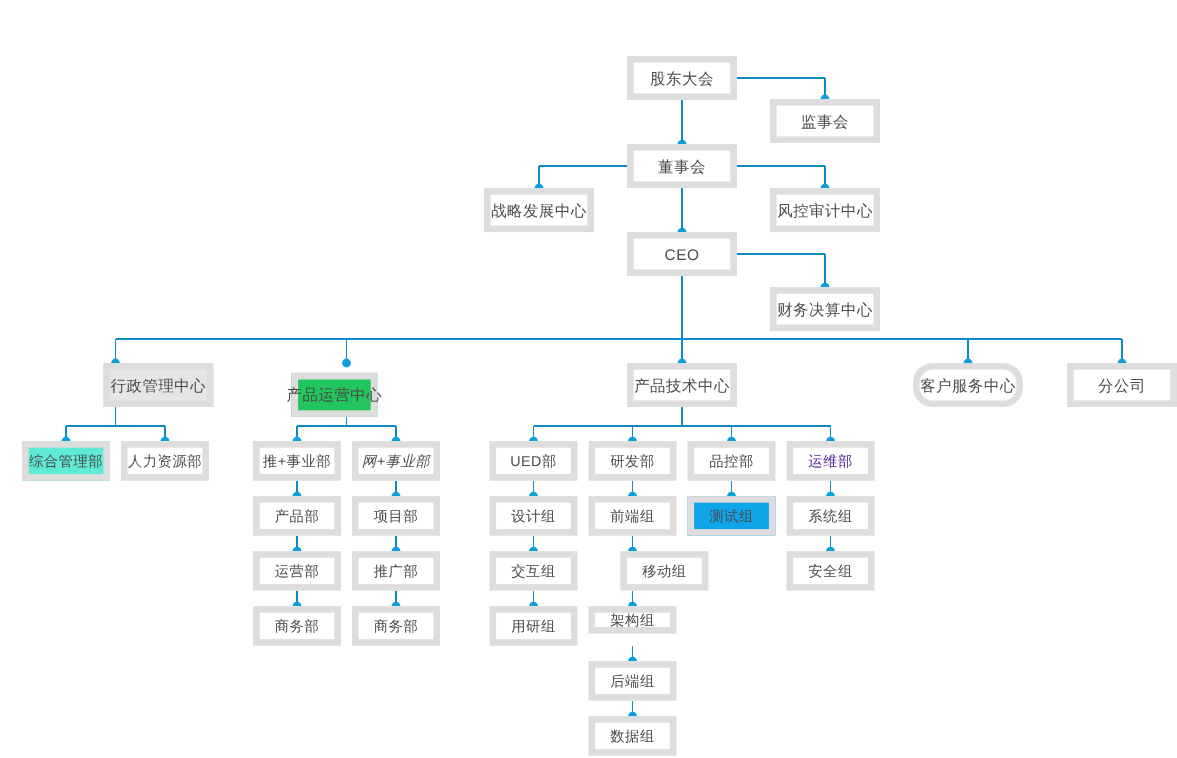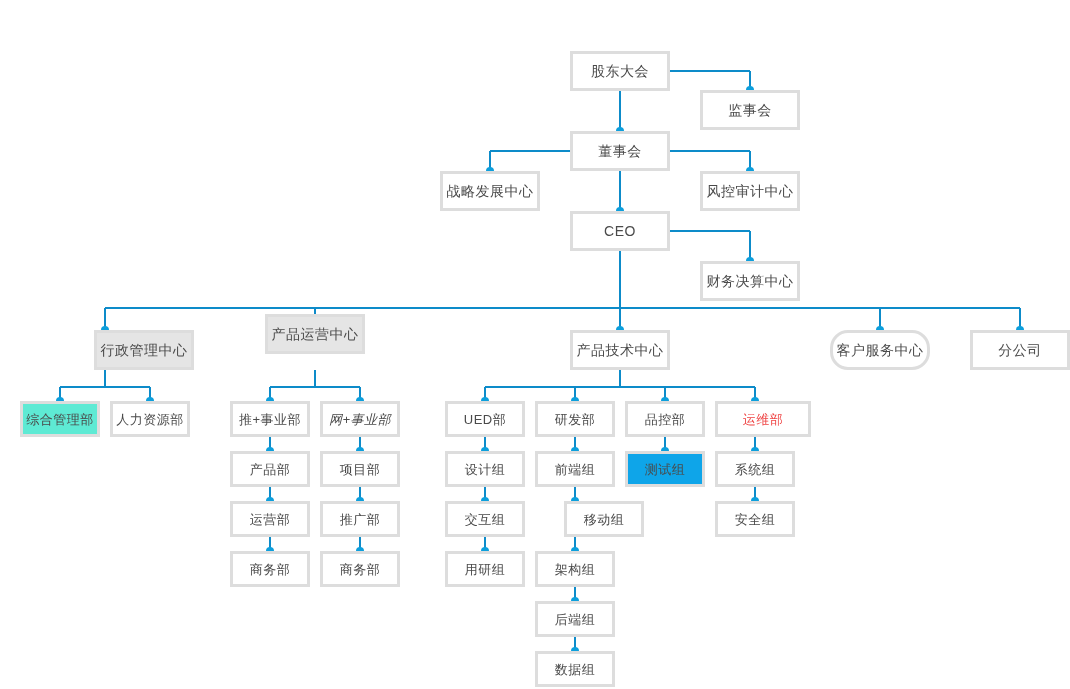--- a/index.html
+++ b/index.html
@@ -19,21 +19,21 @@
     position: absolute;
     left: 0;
     top: 0;
     width: 1070px;
     height: 689px;
     pointer-events: none;
   }
   .node {
     position: absolute;
     box-sizing: border-box;
-    border: 3px solid #3b82f6;
+    border: 6px solid #3b82f6;
     background: #ffffff;
     display: flex;
     align-items: center;
     justify-content: center;
     color: #4a4a4a;
     font-size: 14px;
     line-height: 1;
     letter-spacing: 0.5px;
     white-space: nowrap;
   }
@@ -150,43 +150,43 @@
     </svg>
   <div id="node-layer">
       <div class="node big" style="left: 570px; top: 51px; width: 100px; height: 40px; border-color: rgb(221, 221, 221); background: rgb(255, 255, 255); color: rgb(74, 74, 74);">股东大会</div>
       <div class="node big" style="left: 700px; top: 90px; width: 100px; height: 40px; border-color: rgb(221, 221, 221); background: rgb(255, 255, 255); color: rgb(74, 74, 74);">监事会</div>
       <div class="node big" style="left: 570px; top: 131px; width: 100px; height: 40px; border-color: rgb(221, 221, 221); background: rgb(255, 255, 255); color: rgb(74, 74, 74);">董事会</div>
       <div class="node big" style="left: 440px; top: 171px; width: 100px; height: 40px; border-color: rgb(221, 221, 221); background: rgb(255, 255, 255); color: rgb(74, 74, 74);">战略发展中心</div>
       <div class="node big" style="left: 700px; top: 171px; width: 100px; height: 40px; border-color: rgb(221, 221, 221); background: rgb(255, 255, 255); color: rgb(74, 74, 74);">风控审计中心</div>
       <div class="node big" style="left: 570px; top: 211px; width: 100px; height: 40px; border-color: rgb(221, 221, 221); background: rgb(255, 255, 255); color: rgb(74, 74, 74);">CEO</div>
       <div class="node big" style="left: 700px; top: 261px; width: 100px; height: 40px; border-color: rgb(221, 221, 221); background: rgb(255, 255, 255); color: rgb(74, 74, 74);">财务决算中心</div>
       <div class="node big" style="left: 55px; top: 330px; width: 100px; height: 40px; border-color: rgb(221, 221, 221); background: #e5e5e5; color: rgb(74, 74, 74); margin-left: 39px;">行政管理中心</div>
-      <div class="node big" style="left: 265px; top: 314px; width: 100px; height: 40px; border-color: rgb(221, 221, 221); background: #e5e5e5; color: rgb(74, 74, 74);">产品运营中心</div>
+      <div class="node big" style="left: 265px; top: 339px; width: 78px; height: 40px; border-color: rgb(221, 221, 221); background: #22c55e; color: rgb(74, 74, 74);">产品运营中心</div>
       <div class="node big" style="left: 570px; top: 330px; width: 100px; height: 40px; border-color: rgb(221, 221, 221); background: rgb(255, 255, 255); color: rgb(74, 74, 74);">产品技术中心</div>
       <div class="node big" style="left: 830px; top: 330px; width: 100px; height: 40px; border-color: rgb(221, 221, 221); background: rgb(255, 255, 255); color: rgb(74, 74, 74); border-radius: 18px;">客户服务中心</div>
       <div class="node big" style="left: 970px; top: 330px; width: 100px; height: 40px; border-color: rgb(221, 221, 221); background: rgb(255, 255, 255); color: rgb(74, 74, 74);">分公司</div>
       <div class="node small" style="left: 20px; top: 401px; width: 80px; height: 36px; border-color: rgb(221, 221, 221); background: #5eead4; color: rgb(74, 74, 74);">综合管理部</div>
       <div class="node small" style="left: 110px; top: 401px; width: 80px; height: 36px; border-color: rgb(221, 221, 221); background: rgb(255, 255, 255); color: rgb(74, 74, 74);">人力资源部</div>
       <div class="node small" style="left: 230px; top: 401px; width: 80px; height: 36px; border-color: rgb(221, 221, 221); background: rgb(255, 255, 255); color: rgb(74, 74, 74);">推+事业部</div>
       <div class="node small" style="left: 230px; top: 451px; width: 80px; height: 36px; border-color: rgb(221, 221, 221); background: rgb(255, 255, 255); color: rgb(74, 74, 74);">产品部</div>
       <div class="node small" style="left: 230px; top: 501px; width: 80px; height: 36px; border-color: rgb(221, 221, 221); background: rgb(255, 255, 255); color: rgb(74, 74, 74);">运营部</div>
       <div class="node small" style="left: 230px; top: 551px; width: 80px; height: 36px; border-color: rgb(221, 221, 221); background: rgb(255, 255, 255); color: rgb(74, 74, 74);">商务部</div>
       <div class="node small" style="left: 320px; top: 401px; width: 80px; height: 36px; border-color: rgb(221, 221, 221); background: rgb(255, 255, 255); color: rgb(74, 74, 74); font-style: italic;">网+事业部</div>
       <div class="node small" style="left: 320px; top: 451px; width: 80px; height: 36px; border-color: rgb(221, 221, 221); background: rgb(255, 255, 255); color: rgb(74, 74, 74);">项目部</div>
       <div class="node small" style="left: 320px; top: 501px; width: 80px; height: 36px; border-color: rgb(221, 221, 221); background: rgb(255, 255, 255); color: rgb(74, 74, 74);">推广部</div>
       <div class="node small" style="left: 320px; top: 551px; width: 80px; height: 36px; border-color: rgb(221, 221, 221); background: rgb(255, 255, 255); color: rgb(74, 74, 74);">商务部</div>
       <div class="node small" style="left: 445px; top: 401px; width: 80px; height: 36px; border-color: rgb(221, 221, 221); background: rgb(255, 255, 255); color: rgb(74, 74, 74);">UED部</div>
       <div class="node small" style="left: 445px; top: 451px; width: 80px; height: 36px; border-color: rgb(221, 221, 221); background: rgb(255, 255, 255); color: rgb(74, 74, 74);">设计组</div>
       <div class="node small" style="left: 445px; top: 501px; width: 80px; height: 36px; border-color: rgb(221, 221, 221); background: rgb(255, 255, 255); color: rgb(74, 74, 74);">交互组</div>
       <div class="node small" style="left: 445px; top: 551px; width: 80px; height: 36px; border-color: rgb(221, 221, 221); background: rgb(255, 255, 255); color: rgb(74, 74, 74);">用研组</div>
       <div class="node small" style="left: 535px; top: 401px; width: 80px; height: 36px; border-color: rgb(221, 221, 221); background: rgb(255, 255, 255); color: rgb(74, 74, 74);">研发部</div>
       <div class="node small" style="left: 535px; top: 451px; width: 80px; height: 36px; border-color: rgb(221, 221, 221); background: rgb(255, 255, 255); color: rgb(74, 74, 74);">前端组</div>
       <div class="node small" style="left: 564px; top: 501px; width: 80px; height: 36px; border-color: rgb(221, 221, 221); background: rgb(255, 255, 255); color: rgb(74, 74, 74);">移动组</div>
-      <div class="node small" style="left: 535px; top: 551px; width: 80px; height: 36px; border-color: rgb(221, 221, 221); background: rgb(255, 255, 255); color: rgb(74, 74, 74);">架构组</div>
+      <div class="node small" style="left: 535px; top: 551px; width: 80px; height: 25px; border-color: rgb(221, 221, 221); background: rgb(255, 255, 255); color: rgb(74, 74, 74);">架构组</div>
       <div class="node small" style="left: 535px; top: 601px; width: 80px; height: 36px; border-color: rgb(221, 221, 221); background: rgb(255, 255, 255); color: rgb(74, 74, 74);">后端组</div>
       <div class="node small" style="left: 535px; top: 651px; width: 80px; height: 36px; border-color: rgb(221, 221, 221); background: rgb(255, 255, 255); color: rgb(74, 74, 74);">数据组</div>
       <div class="node small" style="left: 625px; top: 401px; width: 80px; height: 36px; border-color: rgb(221, 221, 221); background: rgb(255, 255, 255); color: rgb(74, 74, 74);">品控部</div>
       <div class="node small" style="left: 625px; top: 451px; width: 80px; height: 36px; border-color: rgb(221, 221, 221); background: #0ea5e9; color: rgb(74, 74, 74);">测试组</div>
-      <div class="node small" style="left: 715px; top: 401px; width: 96px; height: 36px; border-color: rgb(221, 221, 221); background: rgb(255, 255, 255); color: #ef4444;">运维部</div>
+      <div class="node small" style="left: 715px; top: 401px; width: 80px; height: 36px; border-color: rgb(221, 221, 221); background: rgb(255, 255, 255); color: #4c1d95;">运维部</div>
       <div class="node small" style="left: 715px; top: 451px; width: 80px; height: 36px; border-color: rgb(221, 221, 221); background: rgb(255, 255, 255); color: rgb(74, 74, 74);">系统组</div>
       <div class="node small" style="left: 715px; top: 501px; width: 80px; height: 36px; border-color: rgb(221, 221, 221); background: rgb(255, 255, 255); color: rgb(74, 74, 74);">安全组</div>
     </div>
 </div>
 
 </body></html>

